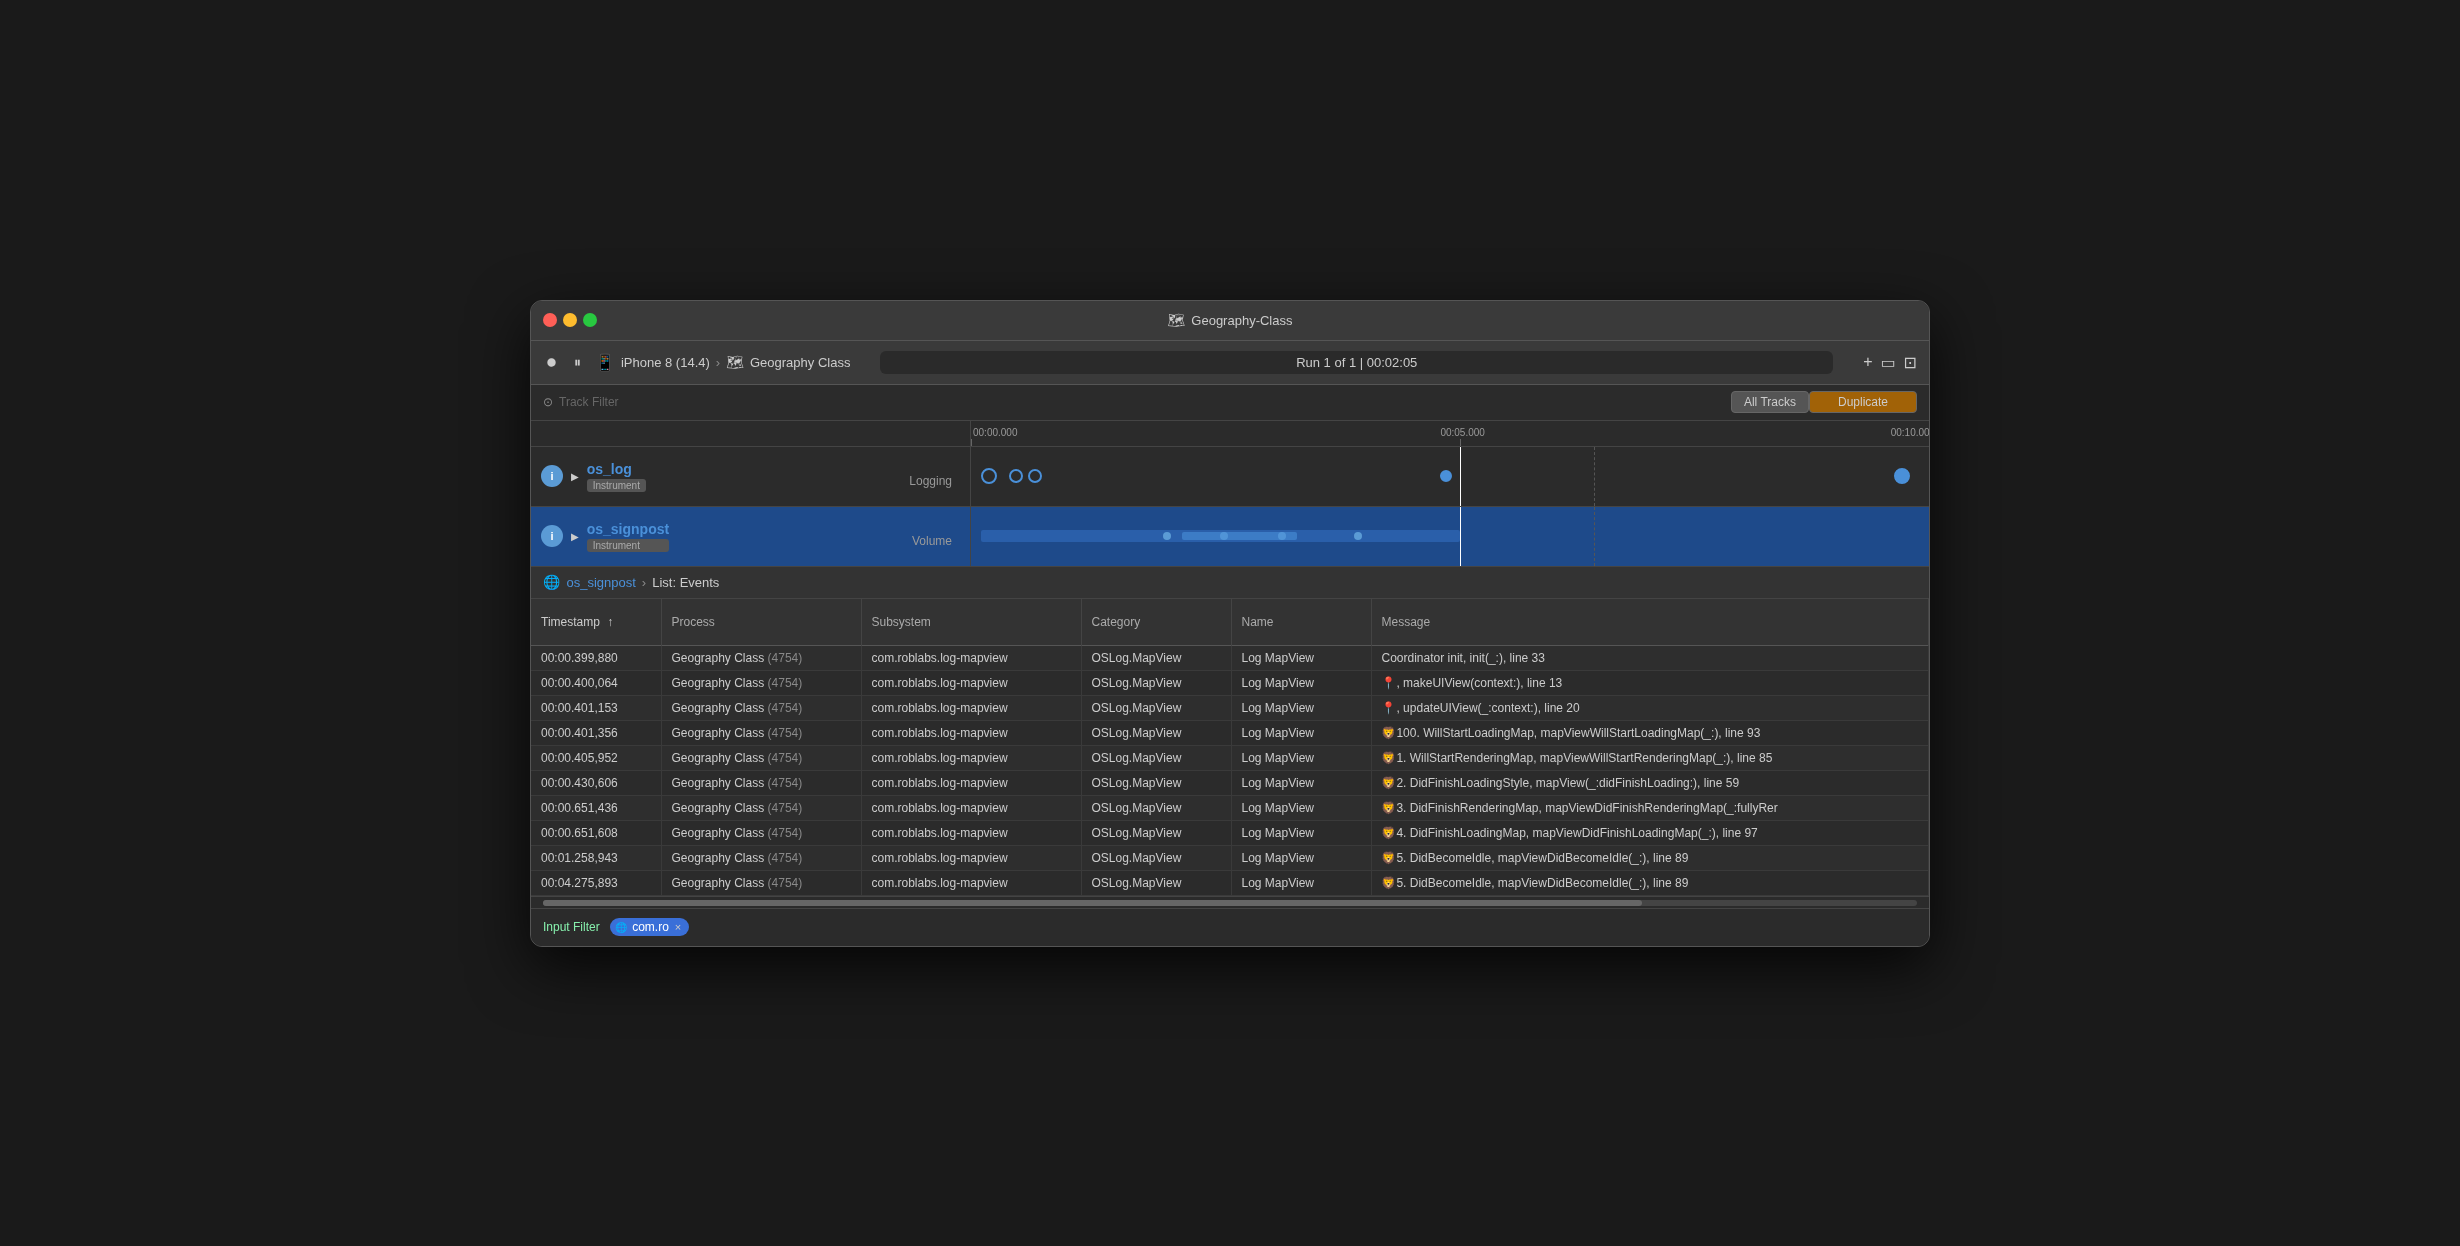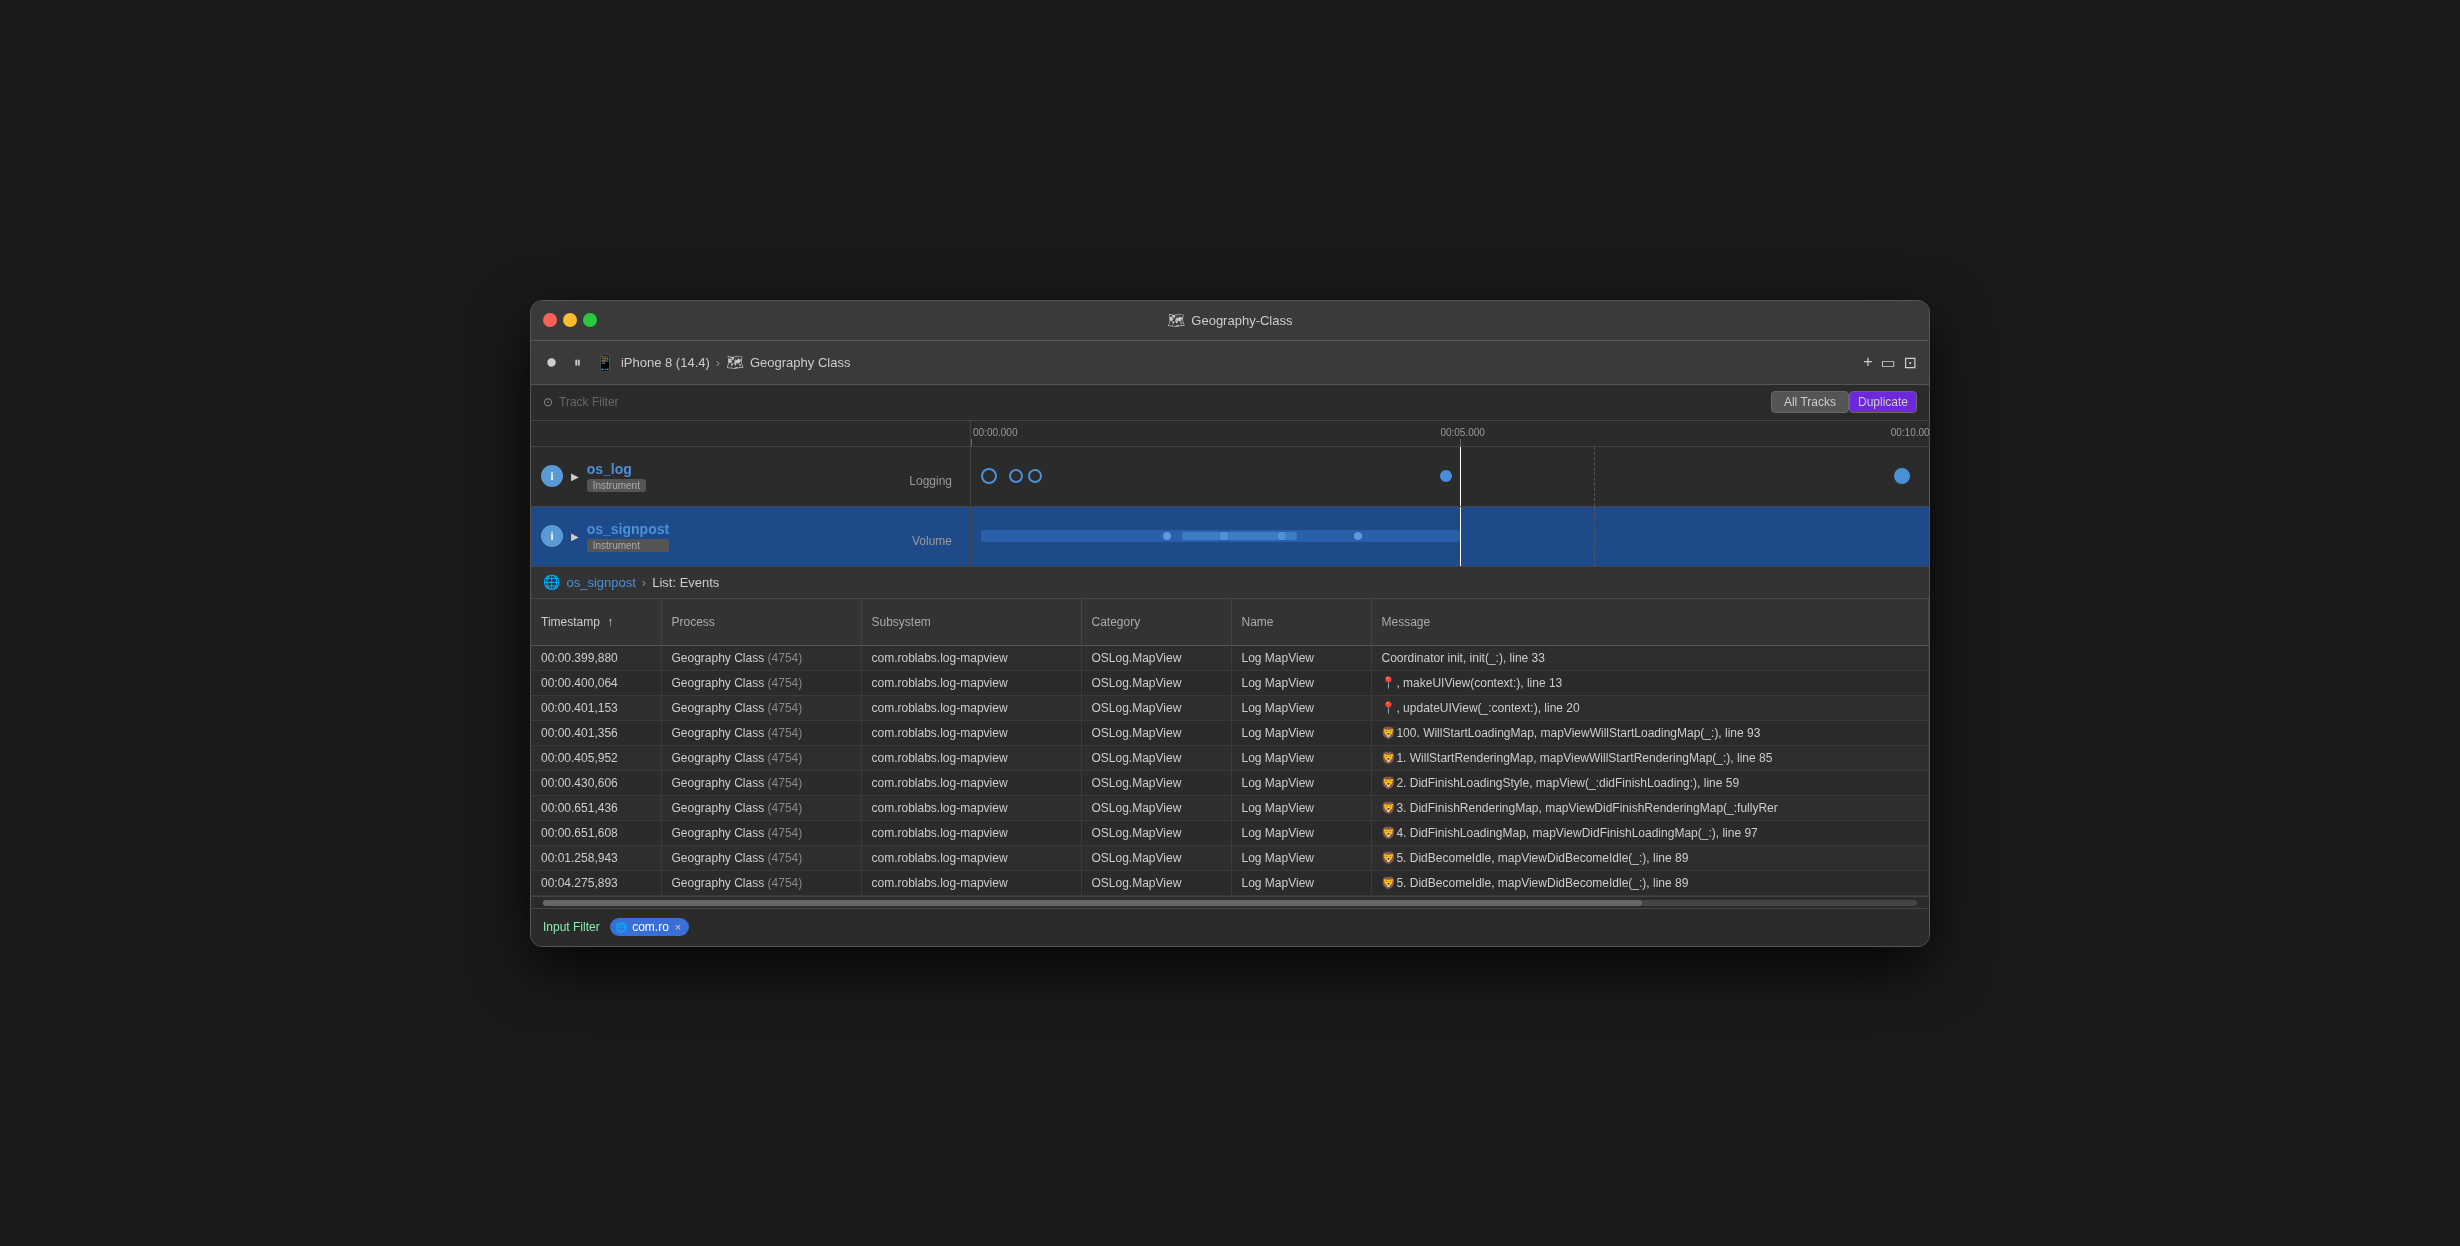--- a/index.html
+++ b/index.html
@@ -122,25 +122,25 @@
     .all-tracks-btn {
       background: #555;
       color: #ccc;
       border: 1px solid #666;
       border-radius: 4px;
       padding: 3px 12px;
       font-size: 12px;
       cursor: pointer;
     }
     .duplicate-btn {
-      background: #6d28d9;
+      background: #a16207;
       color: #ccc;
       border: 1px solid #666;
       border-radius: 4px;
-      padding: 3px 8px;
+      padding: 3px 28px;
       font-size: 12px;
       cursor: pointer;
       margin-left: auto;
     }
     
     .timeline-ruler {
       background: #2b2b2b;
       height: 26px;
       display: flex;
       align-items: center;
@@ -441,20 +441,21 @@
   <div class="toolbar">
     <button class="toolbar-btn">⏺</button>
     <button class="toolbar-btn" style="font-size:14px;">⏸</button>
     <div class="device-info">
       <span style="font-size:16px;">📱</span>
       <span>iPhone 8 (14.4)</span>
       <span class="device-sep">›</span>
       <span style="font-size:14px;">🗺</span>
       <span>Geography Class</span>
     </div>
+    <div class="run-info">Run 1 of 1  |  00:02:05</div>
     <div class="toolbar-right">
       <button class="toolbar-icon-btn">+</button>
       <button class="toolbar-icon-btn">▭</button>
       <button class="toolbar-icon-btn">⊡</button>
     </div>
   </div>
 
   <div class="filter-bar">
     <div class="track-filter">
       <span>⊙</span>

